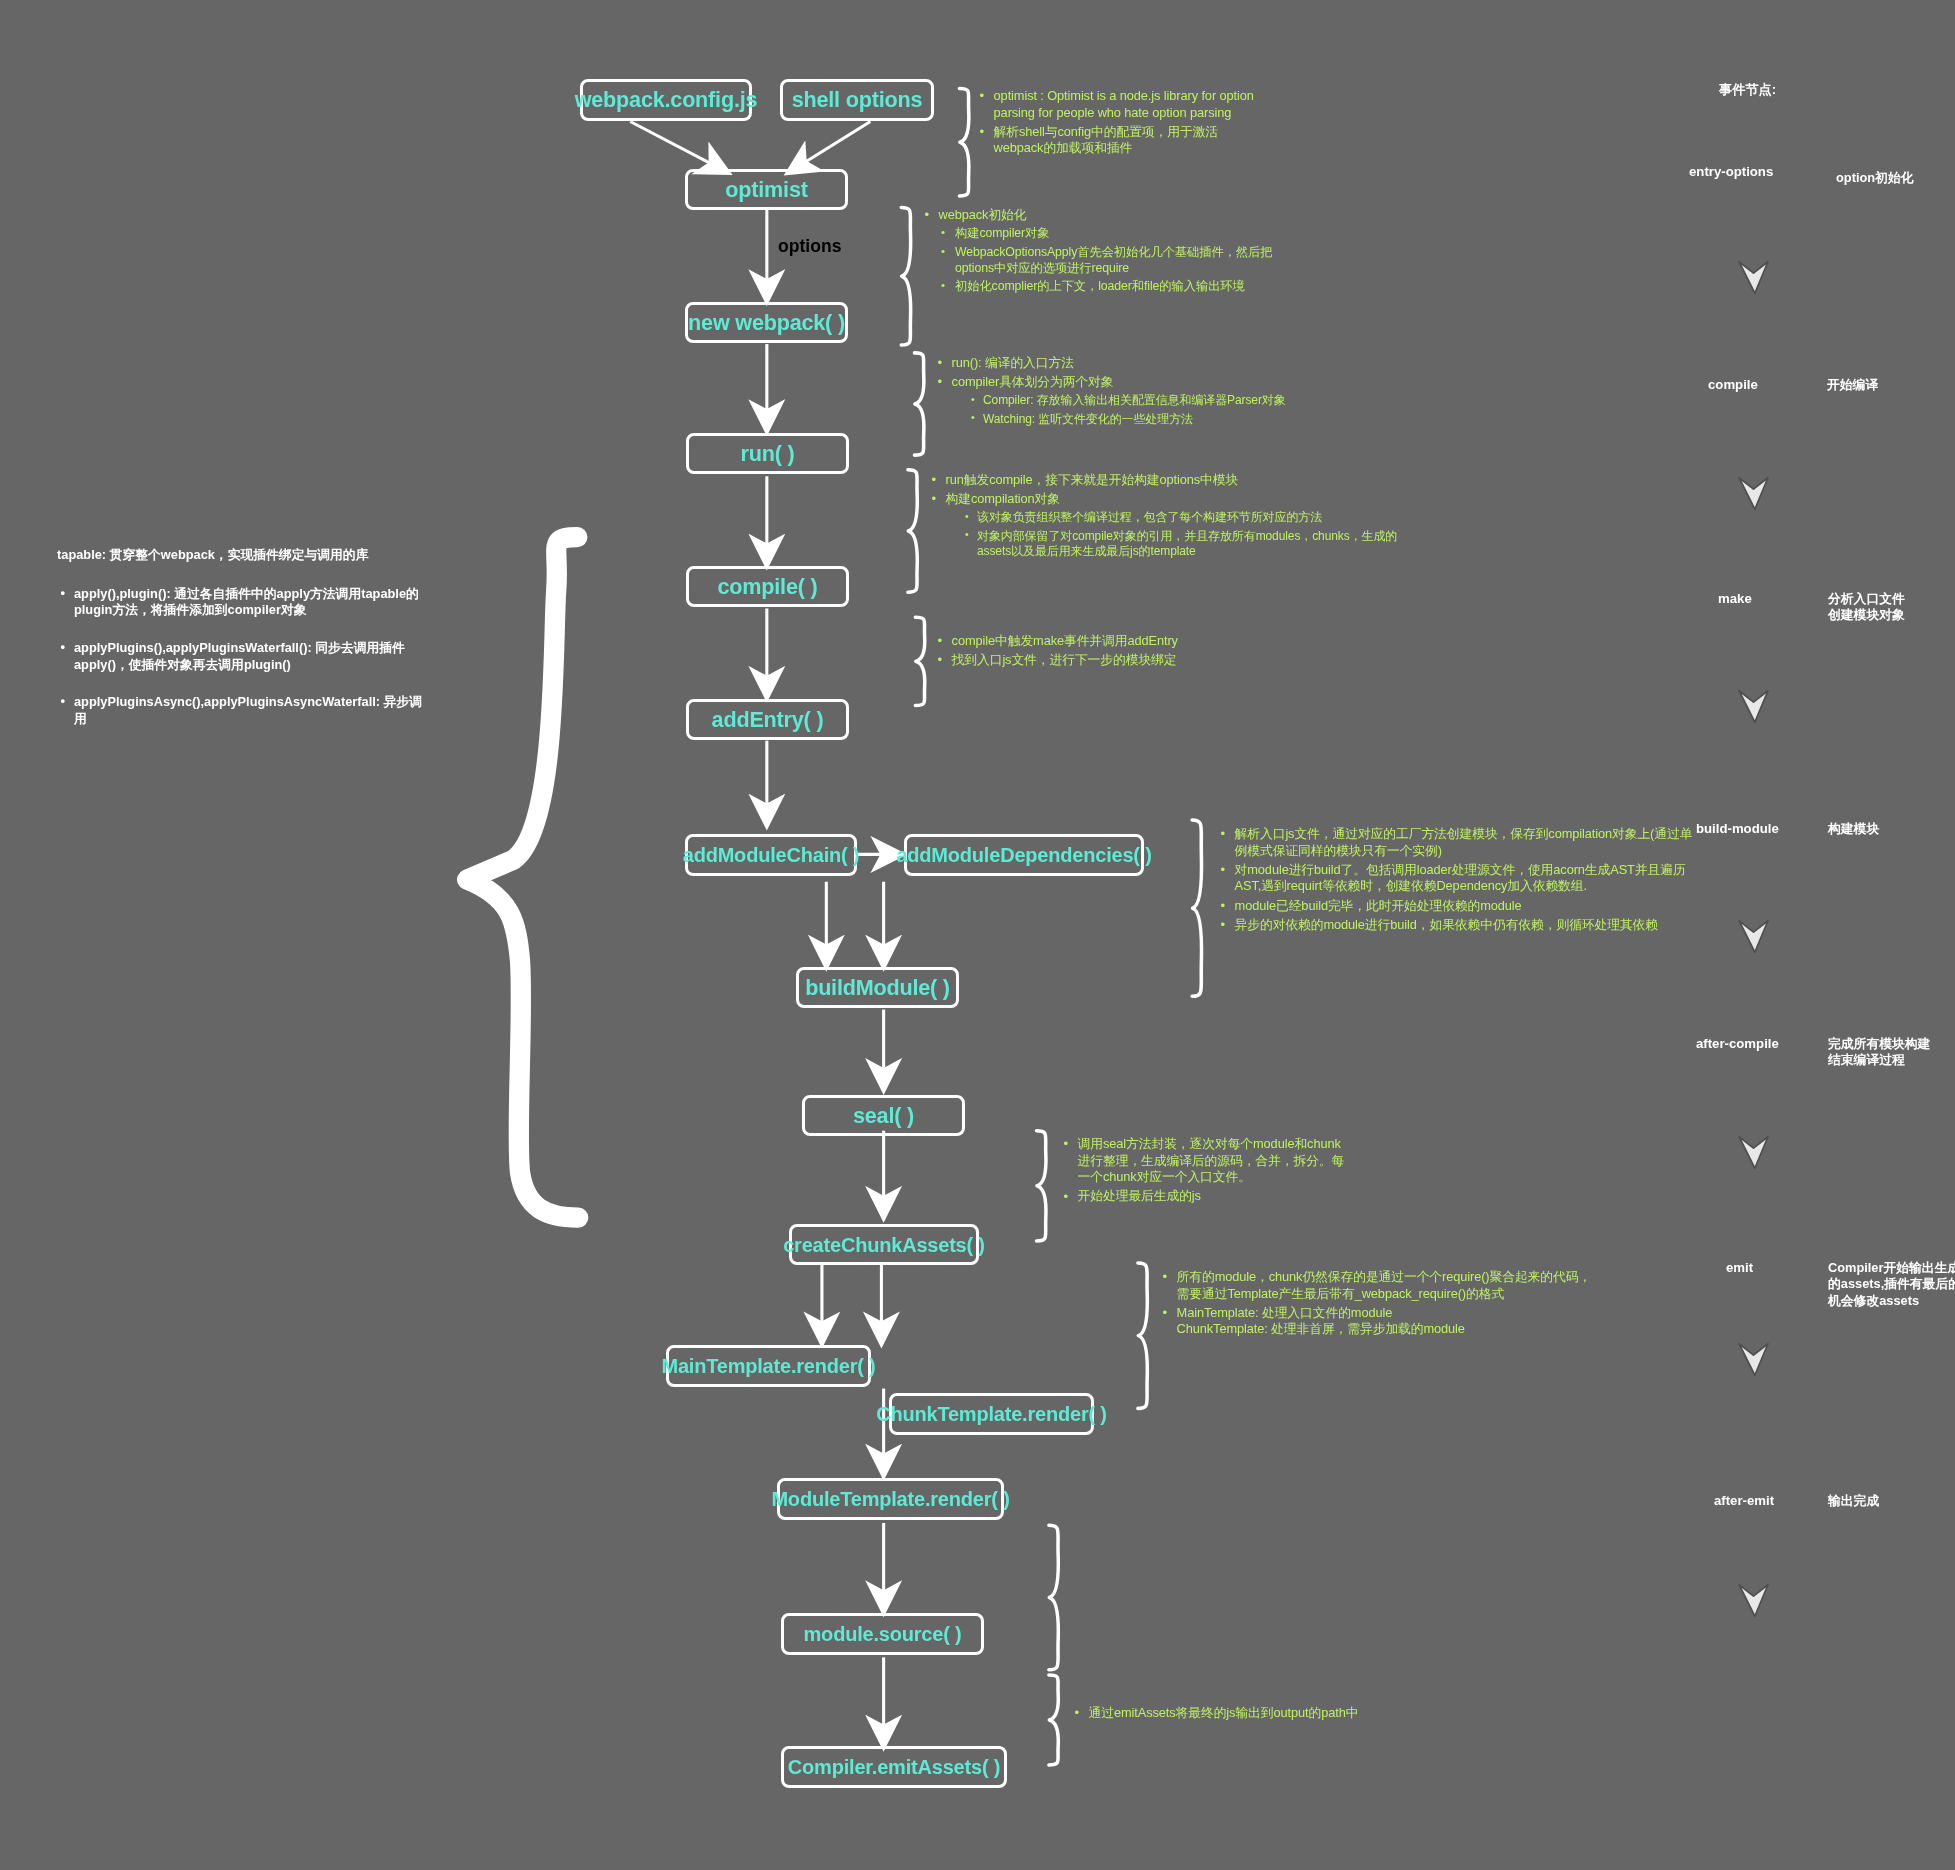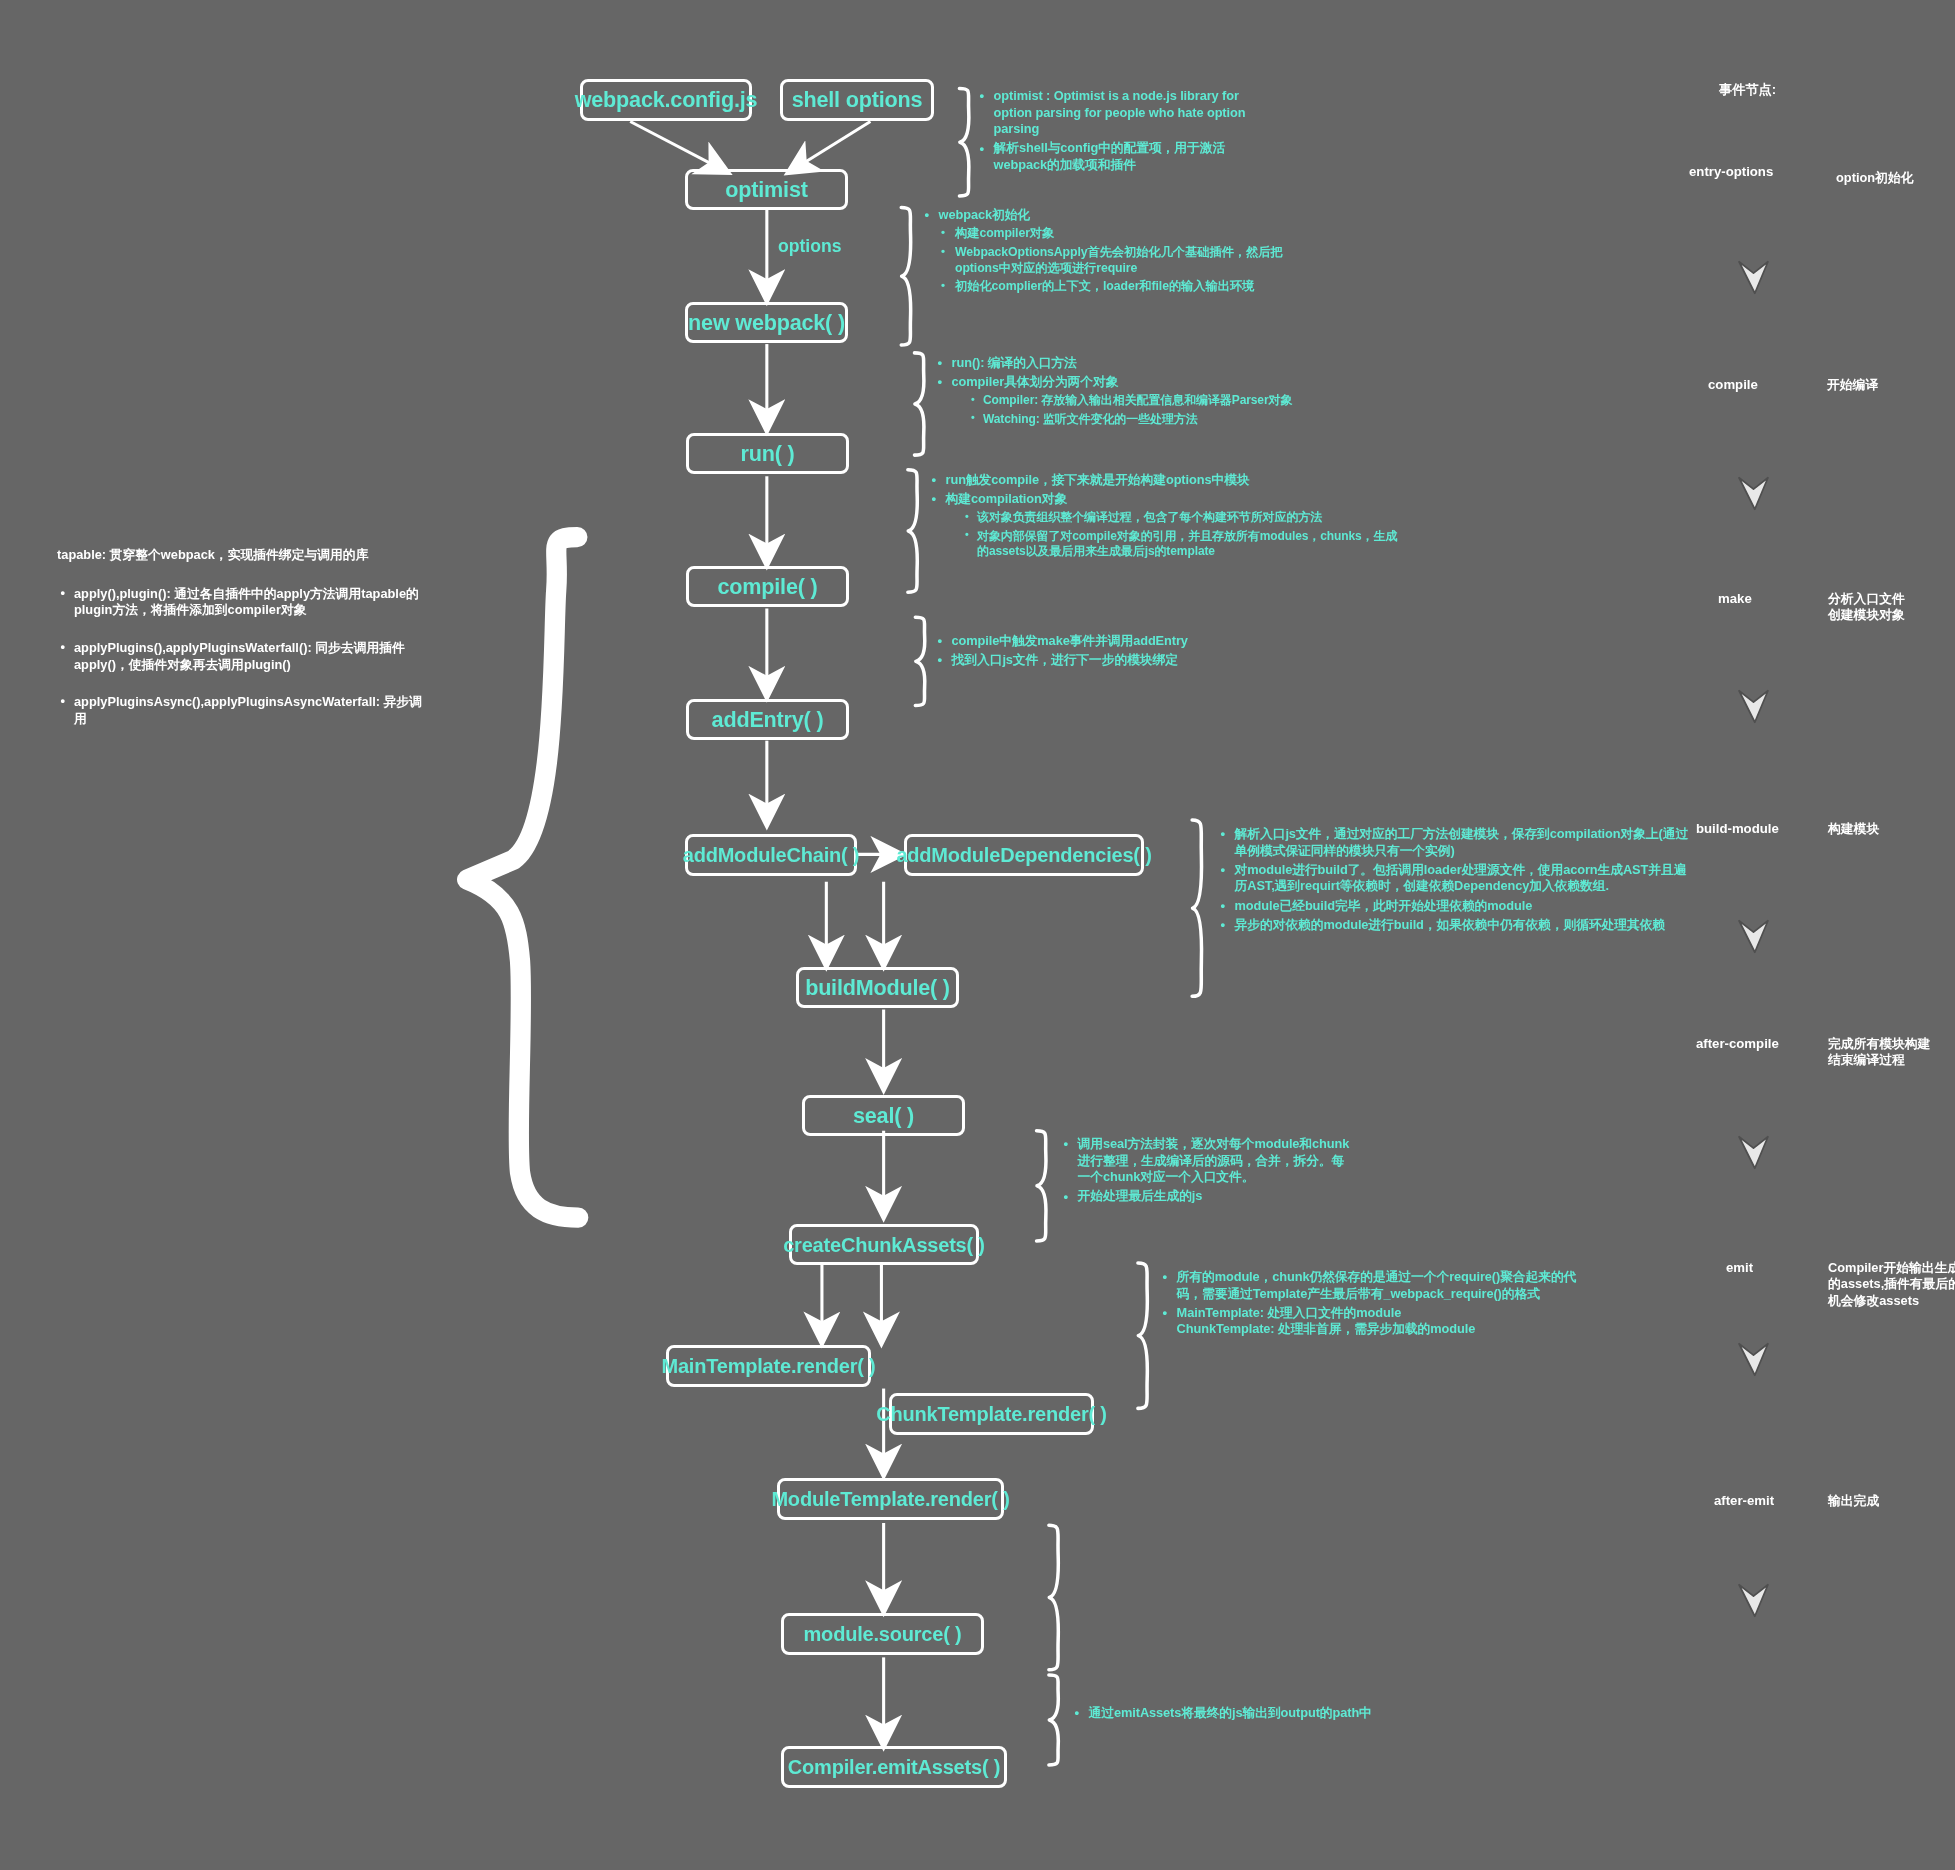--- a/index.html
+++ b/index.html
@@ -30,23 +30,23 @@
     line-height: 1;
   }
 
   
   svg.wires { position:absolute; left:0; top:0; width:1955px; height:1871px; pointer-events:none; }
 
   
   .anno {
     position: absolute;
     font-size: 12.8px;
-    font-weight: 700;
+    font-weight: 400;
     line-height: 1.30;
-    color: #5eead4;
+    color: #bef264;
     letter-spacing: -0.1px;
   }
   .anno ul { list-style: none; }
   .anno li {
     position: relative;
     padding-left: 17.6px;
     margin-bottom: 2.6px;
   }
   .anno li::before {
     content: "•";
@@ -74,21 +74,21 @@
   .tapable li::before { content:"•"; position:absolute; left:3.5px; top:-0.9px; }
 
   
   .evt-title { position:absolute; font-size:13.2px; font-weight:700; }
   .evt-name  { position:absolute; font-size:13.2px; font-weight:700; white-space:nowrap; }
   .evt-desc  { position:absolute; font-size:12.8px; font-weight:700; line-height:1.28; width:137px; }
 
   .chev { position:absolute; width:33px; height:35px; }
 
   
-  .edge-label { position:absolute; font-size:17.6px; font-weight:700; color:#5eead4; }
+  .edge-label { position:absolute; font-size:17.6px; font-weight:700; color:#000000; }
 </style>
 </head>
 <body>
 
 <div class="canvas">
 
   <svg class="wires" viewBox="0 0 4436 4244">
     <defs>
       <marker id="ah" markerWidth="13" markerHeight="13" refX="10" refY="6" orient="auto" markerUnits="strokeWidth">
         <path d="M0,0 L12,6 L0,12 L3.2,6 z" fill="#ffffff"></path>

